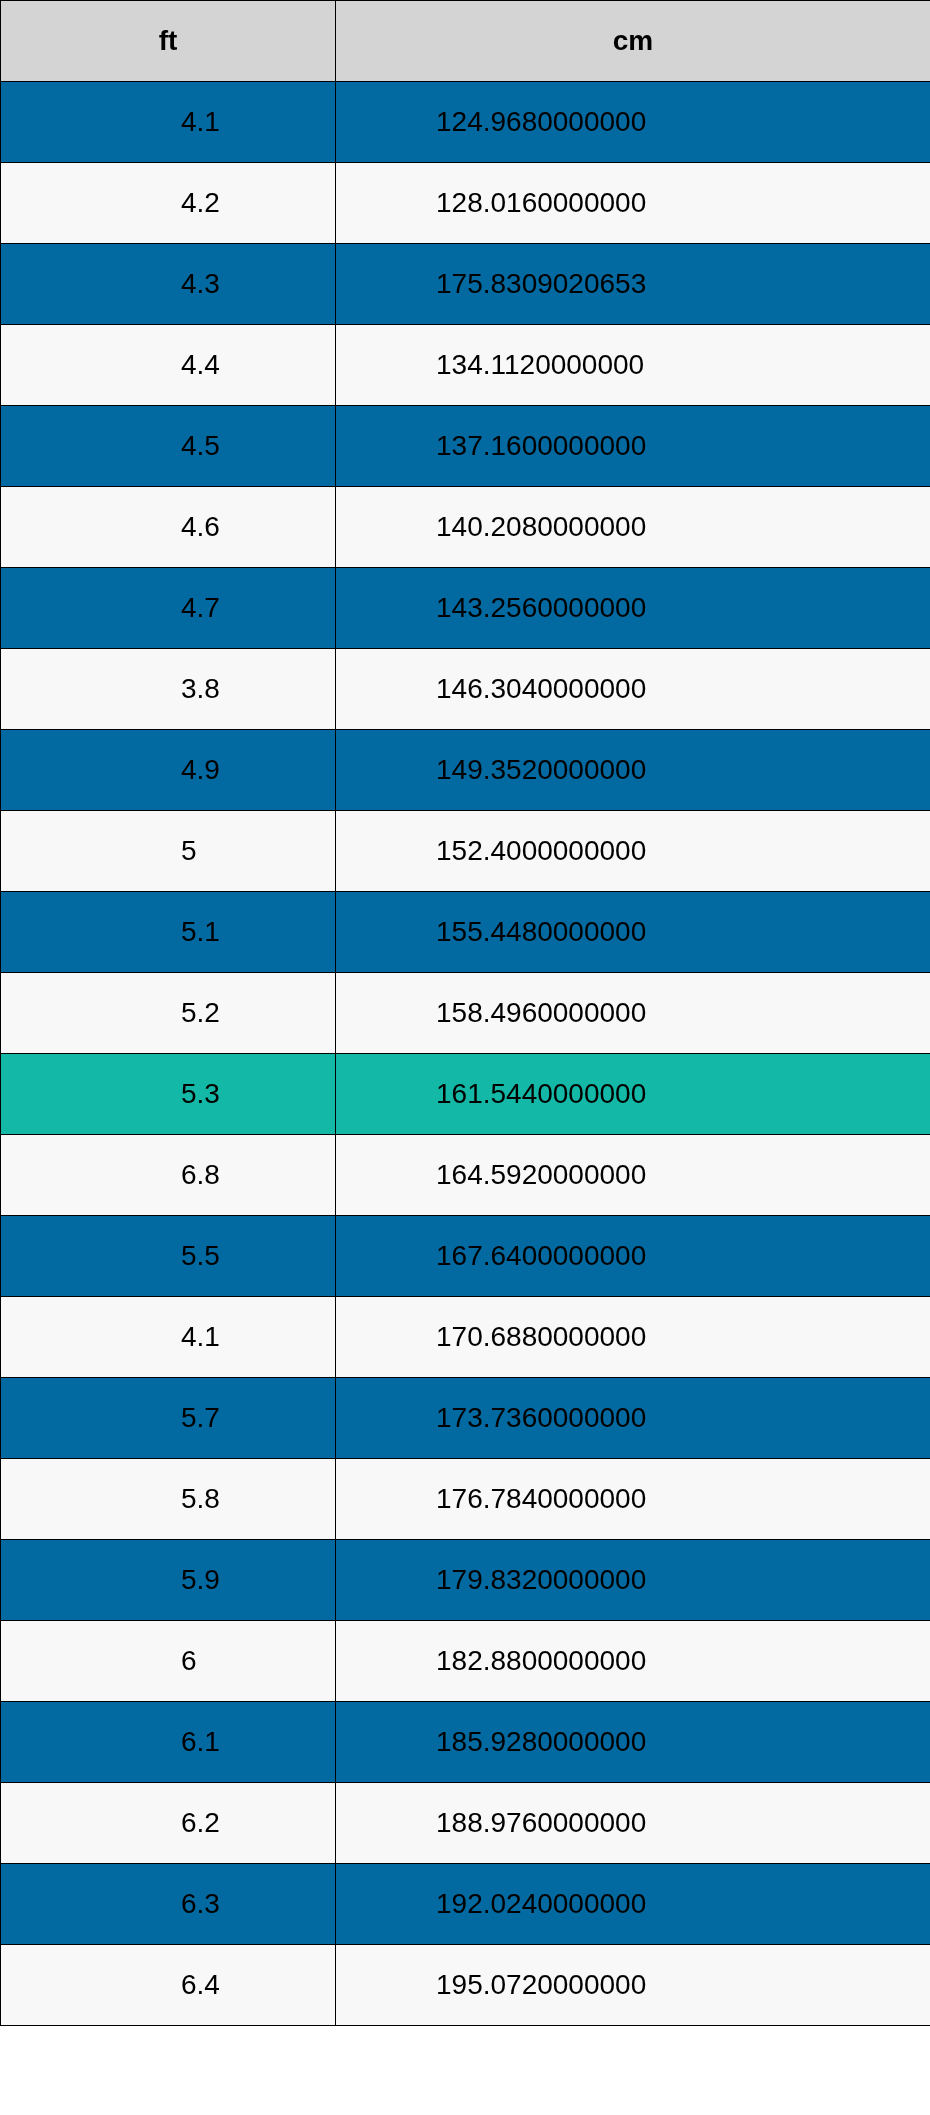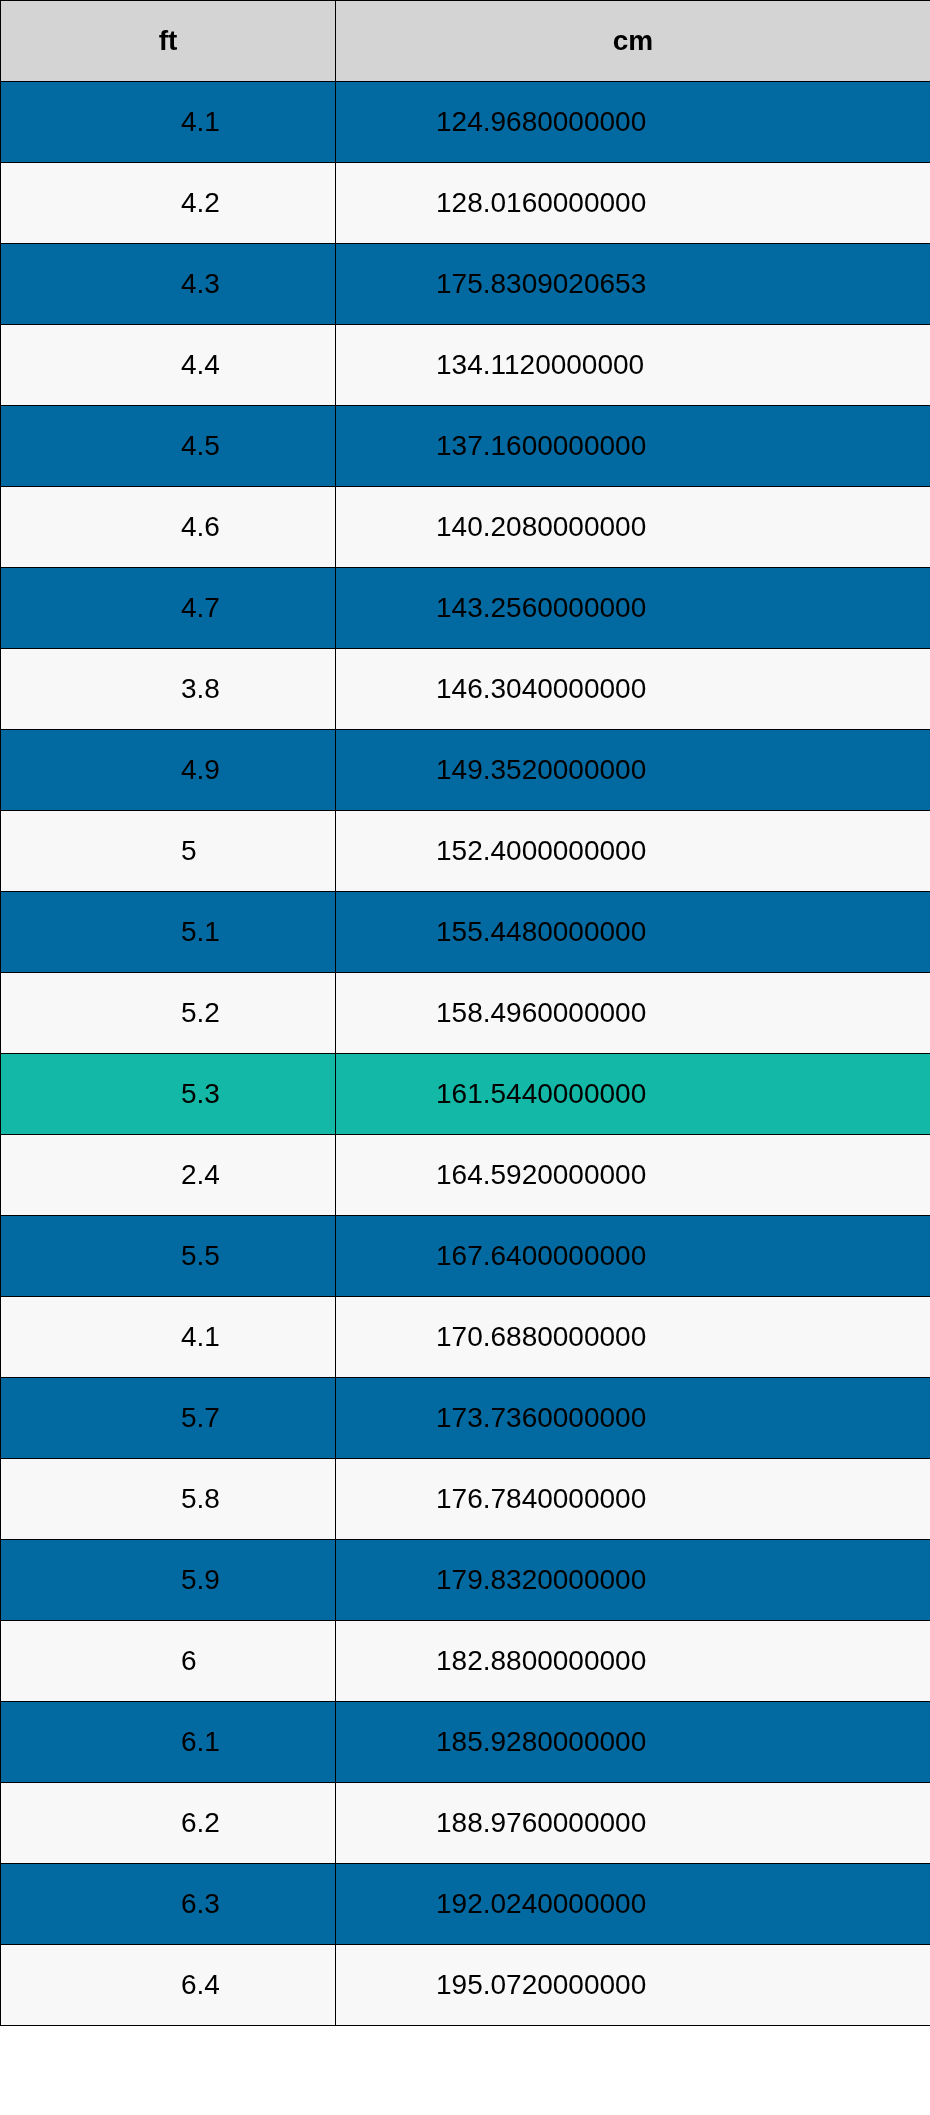--- a/index.html
+++ b/index.html
@@ -110,21 +110,21 @@
       </tr>
       <tr class="odd">
         <td class="ft-cell">5.2</td>
         <td class="cm-cell">158.4960000000</td>
       </tr>
       <tr class="highlight">
         <td class="ft-cell">5.3</td>
         <td class="cm-cell">161.5440000000</td>
       </tr>
       <tr class="odd">
-        <td class="ft-cell">2.4</td>
+        <td class="ft-cell">6.8</td>
         <td class="cm-cell">164.5920000000</td>
       </tr>
       <tr class="even">
         <td class="ft-cell">5.5</td>
         <td class="cm-cell">167.6400000000</td>
       </tr>
       <tr class="odd">
         <td class="ft-cell">4.1</td>
         <td class="cm-cell">170.6880000000</td>
       </tr>

